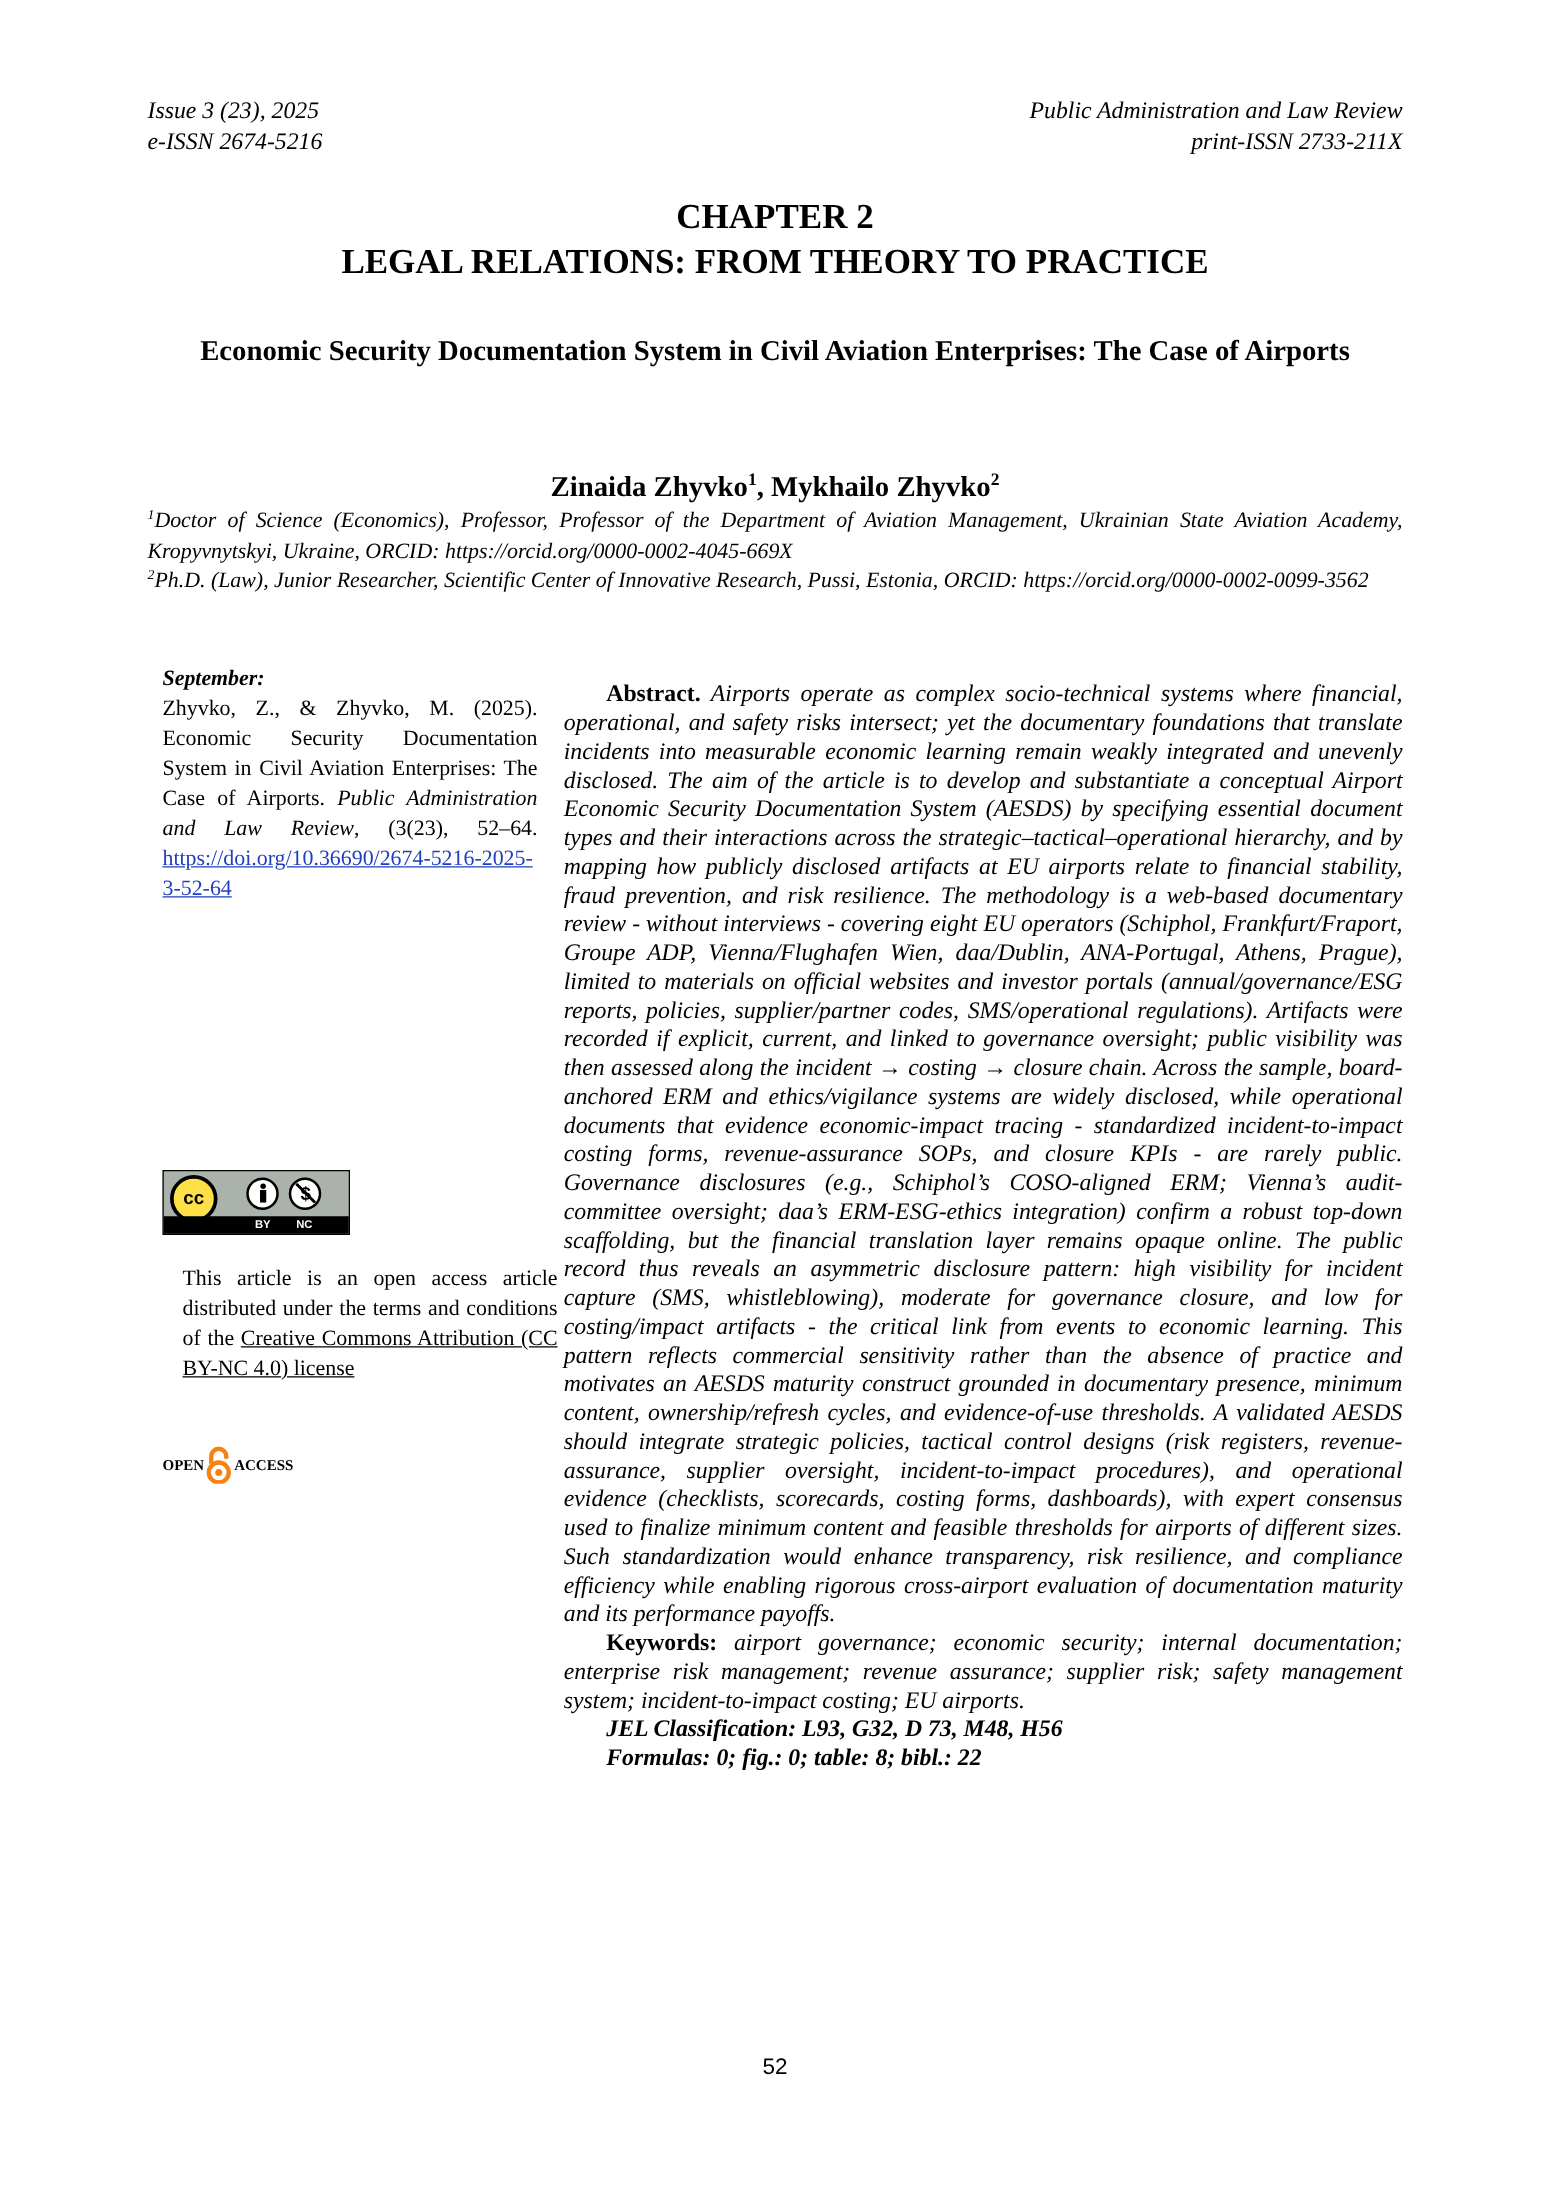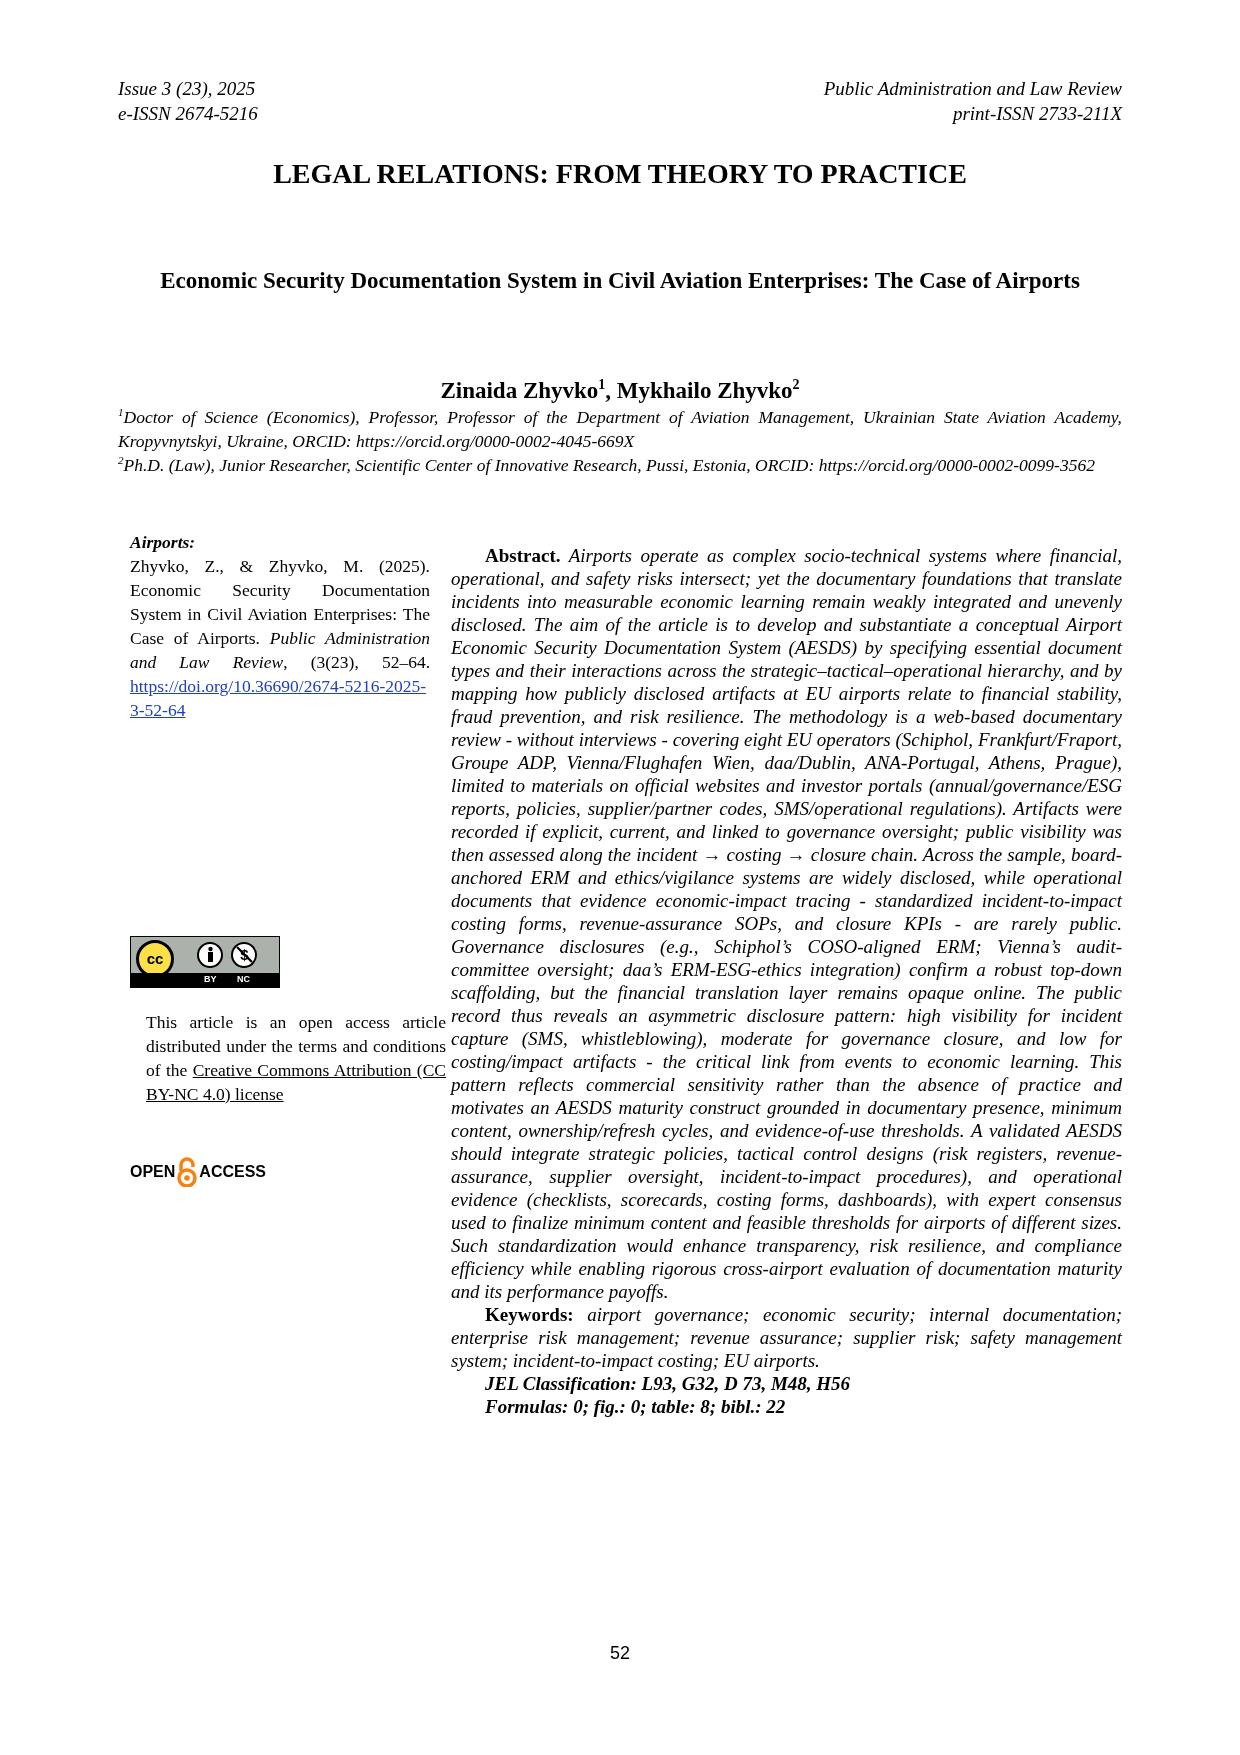--- a/index.html
+++ b/index.html
@@ -21,21 +21,21 @@
   .cit-label { font-weight: bold; font-style: italic; }
   .doi { color: #1f3fbf; text-decoration: underline; }
   .dates { position: absolute; left: 130px; top: 820px; font-weight: bold; font-style: italic; font-size: 17.5px; line-height: 24px; }
   .cc { position: absolute; left: 130px; top: 936px; width: 150px; height: 52px; background: #aab2ab; border: 1px solid #000; box-sizing: border-box; }
   .cc .bar { position: absolute; left: 0; bottom: 0; width: 100%; height: 14px; background: #000; color: #fff; font-family: "Liberation Sans", sans-serif; font-weight: bold; font-size: 9px; }
   .cc .bar span { position: absolute; top: 1px; }
   .cc .ccc { position: absolute; left: 5px; top: 3px; width: 38px; height: 38px; border-radius: 50%; background: #fde047; border: 3px solid #000; box-sizing: border-box; font-family: "Liberation Sans", sans-serif; font-weight: bold; font-size: 15px; text-align: center; line-height: 32px; }
   .cc .ic { position: absolute; top: 5px; width: 26px; height: 26px; border-radius: 50%; background: #fff; border: 2.5px solid #000; box-sizing: border-box; text-align: center; font-family: "Liberation Sans", sans-serif; font-weight: bold; font-size: 14px; line-height: 21px; }
   .license { position: absolute; left: 130px; top: 1010px; width: 300px; font-size: 17.5px; line-height: 24px; text-align: justify; margin-left: 16px; }
   .license .lnk { text-decoration: underline; }
-  .oa { position: absolute; left: 130px; top: 1155px; height: 34px; font-family: Liberation Sans, sans-serif; font-weight: bold; font-size: 16px; display: flex; align-items: center; text-align: center; }
+  .oa { position: absolute; left: 130px; top: 1155px; height: 34px; font-family: Liberation Serif, serif; font-weight: bold; font-size: 12px; display: flex; align-items: center; text-align: center; }
   .oa .lock { width: 20px; height: 30px; margin: 0 2px; }
   .abstract { position: absolute; left: 451px; top: 530px; width: 671px; font-style: italic; font-size: 19px; line-height: 23px; text-align: justify; margin-top: 14px; }
   .abstract p { margin: 0; text-indent: 34px; }
   .abstract b { font-style: normal; font-weight: bold; }
   .abstract .bi { font-weight: bold; font-style: italic; }
   .pageno { position: absolute; top: 1643px; left: 0; width: 1240px; text-align: center; font-family: "Liberation Sans", sans-serif; font-size: 18px; }
 </style>
 </head>
 <body>
 
@@ -44,38 +44,39 @@
   <div class="hdr left">
     <div>Issue 3 (23), 2025</div>
     <div>e-ISSN 2674-5216</div>
   </div>
   <div class="hdr right">
     <div>Public Administration and Law Review</div>
     <div>print-ISSN 2733-211X</div>
   </div>
 
   <div class="chapter">
+    <div>CHAPTER 2</div>
     <div>LEGAL RELATIONS: FROM THEORY TO PRACTICE</div>
   </div>
 
   <div class="title">Economic Security Documentation System in Civil Aviation Enterprises: The Case of Airports</div>
 
   <div class="authors">
     <span>Zinaida Zhyvko</span><sup>1</sup><span>, </span><span>Mykhailo Zhyvko</span><sup>2</sup>
   </div>
 
   <div class="aff aff1">
     <sup>1</sup><span>Doctor of Science (Economics), Professor, Professor of the Department of Aviation Management, Ukrainian State Aviation Academy, Kropyvnytskyi, Ukraine, ORCID: https://orcid.org/0000-0002-4045-669X</span>
   </div>
   <div class="aff aff2">
     <sup>2</sup><span>Ph.D. (Law), Junior Researcher, Scientific Center of Innovative Research, Pussi, Estonia, ORCID: https://orcid.org/0000-0002-0099-3562</span>
   </div>
 
   <div class="leftcol">
-    <div class="cit-label">Airports:</div>
+    <div class="cit-label">September:</div>
     <div class="j"><span>Zhyvko, Z., &amp; Zhyvko, M. (2025). Economic Security Documentation System in Civil Aviation Enterprises: The Case of Airports. </span><i>Public Administration and Law Review</i><span>, (3(23), 52–64. </span><a class="doi">https://doi.org/10.36690/2674-5216-2025-3-52-64</a></div>
   </div>
 
 
   <div class="cc">
     <div class="ccc">cc</div>
     <div class="ic" style="left:66px;">
       <svg width="21" height="21" viewBox="0 0 21 21">
           <circle cx="10.5" cy="5" r="2.2" fill="#000"></circle>
           <rect x="8" y="8" width="5" height="10" fill="#000"></rect>

